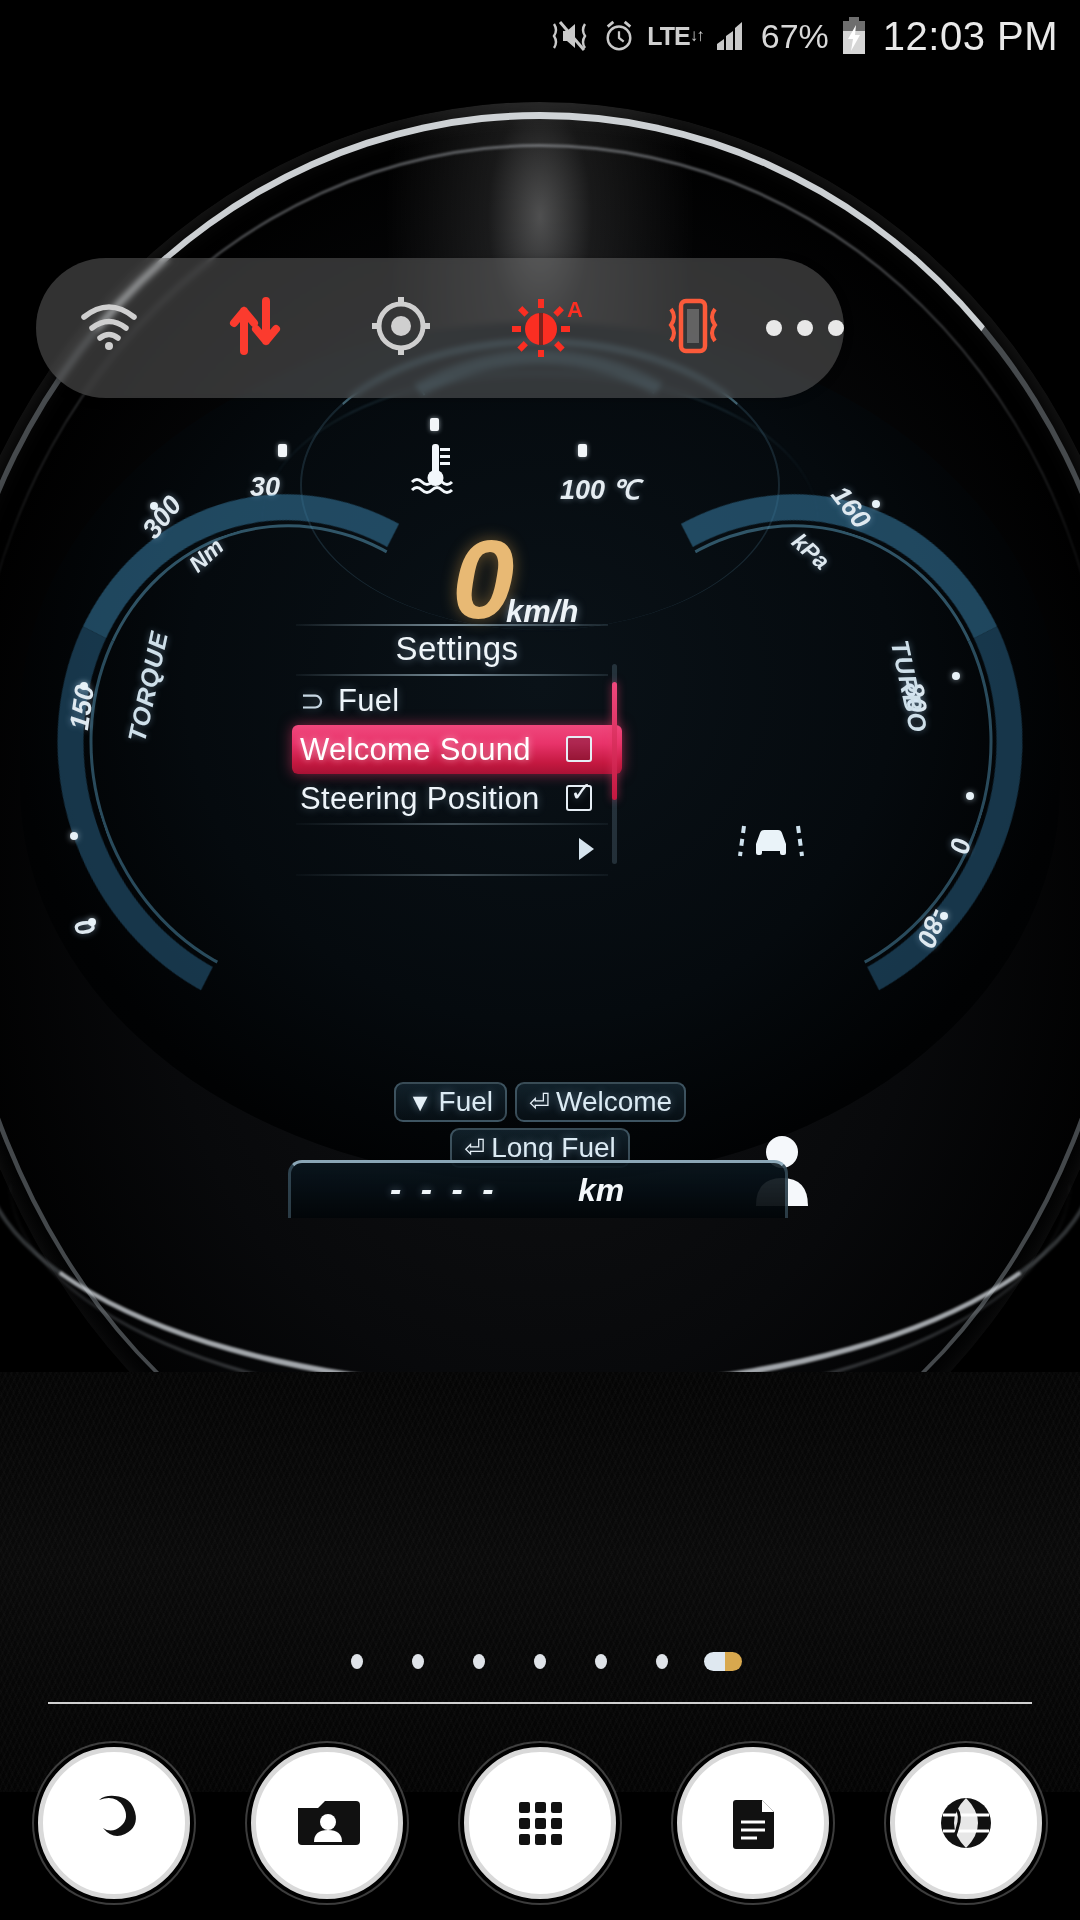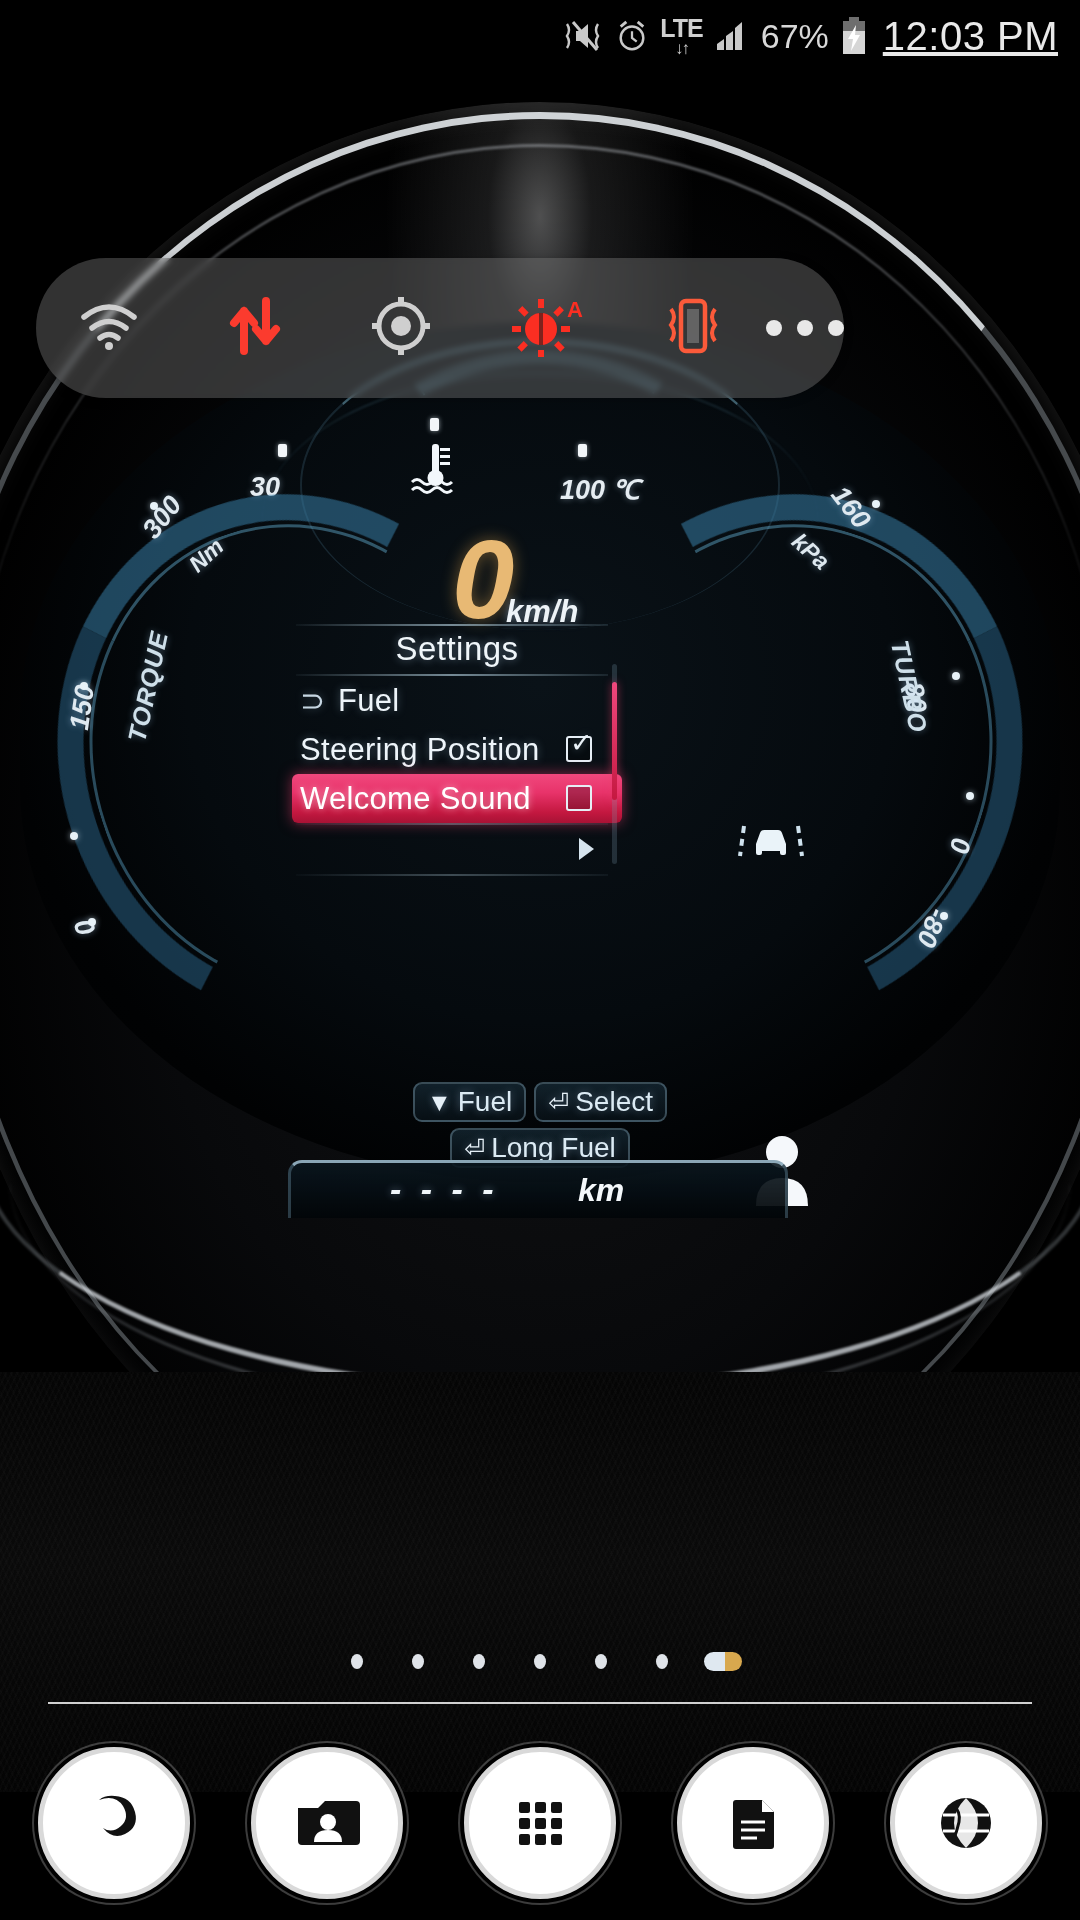--- a/index.html
+++ b/index.html
@@ -22,27 +22,27 @@
     background:#000;
     display:flex; align-items:center; justify-content:flex-end;
     padding-right:22px;
     gap:12px;
     z-index:40;
   }
   #statusbar .sicon{
     color:#c9c9c9; display:flex; align-items:center; justify-content:center;
   }
   .st-lte{
-    display:flex; flex-direction:column; align-items:center; line-height:1;
+    display:flex; flex-direction:row; align-items:center; line-height:1;
     color:#cfcfcf;
   }
   .st-lte .lte-txt{ font-size:25px; font-weight:bold; letter-spacing:-1px;}
   .st-lte .lte-arrows{ font-size:17px; margin-top:-1px; letter-spacing:-2px;}
   .st-pct{ color:#d8d8d8; font-size:34px; font-weight:400; letter-spacing:0px;}
-  .st-clock{ color:#e9e9e9; font-size:40px; font-weight:400; margin-left:4px; letter-spacing:0.5px;text-decoration:underline;}
+  .st-clock{ color:#e9e9e9; font-size:40px; font-weight:400; margin-left:4px; letter-spacing:0.5px;}
 
   
   #wallpaper{
     position:absolute; left:0; top:72px; width:1080px; height:1848px;
     background:#000;
     overflow:hidden;
   }
   
   .bezel{
     position:absolute;
@@ -508,28 +508,28 @@
     <div class="menu">
       <div class="menu-divider"></div>
       <div class="menu-title">Settings</div>
       <div class="menu-divider"></div>
 
       <div class="menu-row">
         <span class="back-ico">⊃</span>
         <span class="lbl">Fuel</span>
       </div>
 
+      <div class="menu-row selected">
+        <span class="lbl">Welcome Sound</span>
+        <span class="chk"></span>
+      </div>
+
       <div class="menu-row">
         <span class="lbl">Steering Position</span>
         <span class="chk checked"></span>
-      </div>
-
-      <div class="menu-row selected">
-        <span class="lbl">Welcome Sound</span>
-        <span class="chk"></span>
       </div>
       <div class="menu-divider" style="opacity:.5"></div>
 
       <div class="menu-row">
         <span class="arrow-r"></span>
       </div>
       <div class="menu-divider" style="opacity:.5"></div>
     </div>
 
     <div class="scrollbar">
@@ -537,21 +537,21 @@
       </div>
 
     <div class="softkeys">
       <div class="sk-row">
         <div class="skey">
           <span class="ki">▼</span>
           <span>Fuel</span>
         </div>
         <div class="skey">
           <span class="ki">⏎</span>
-          <span>Select</span>
+          <span>Welcome</span>
         </div>
       </div>
       <div class="sk-row">
         <div class="skey">
           <span class="ki">⏎</span>
           <span>Long Fuel</span>
         </div>
       </div>
     </div>
 

